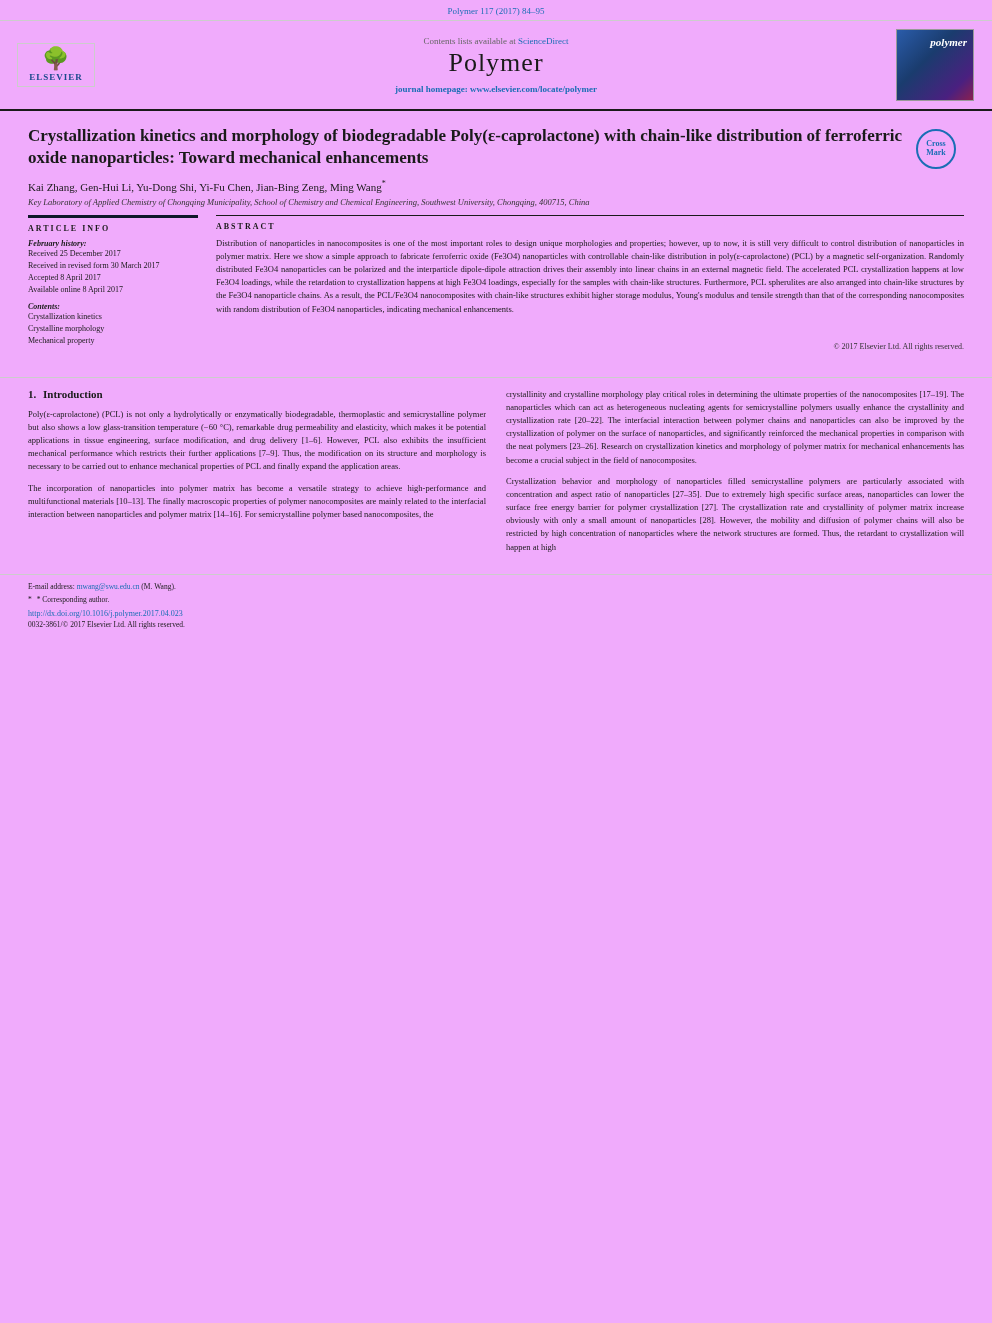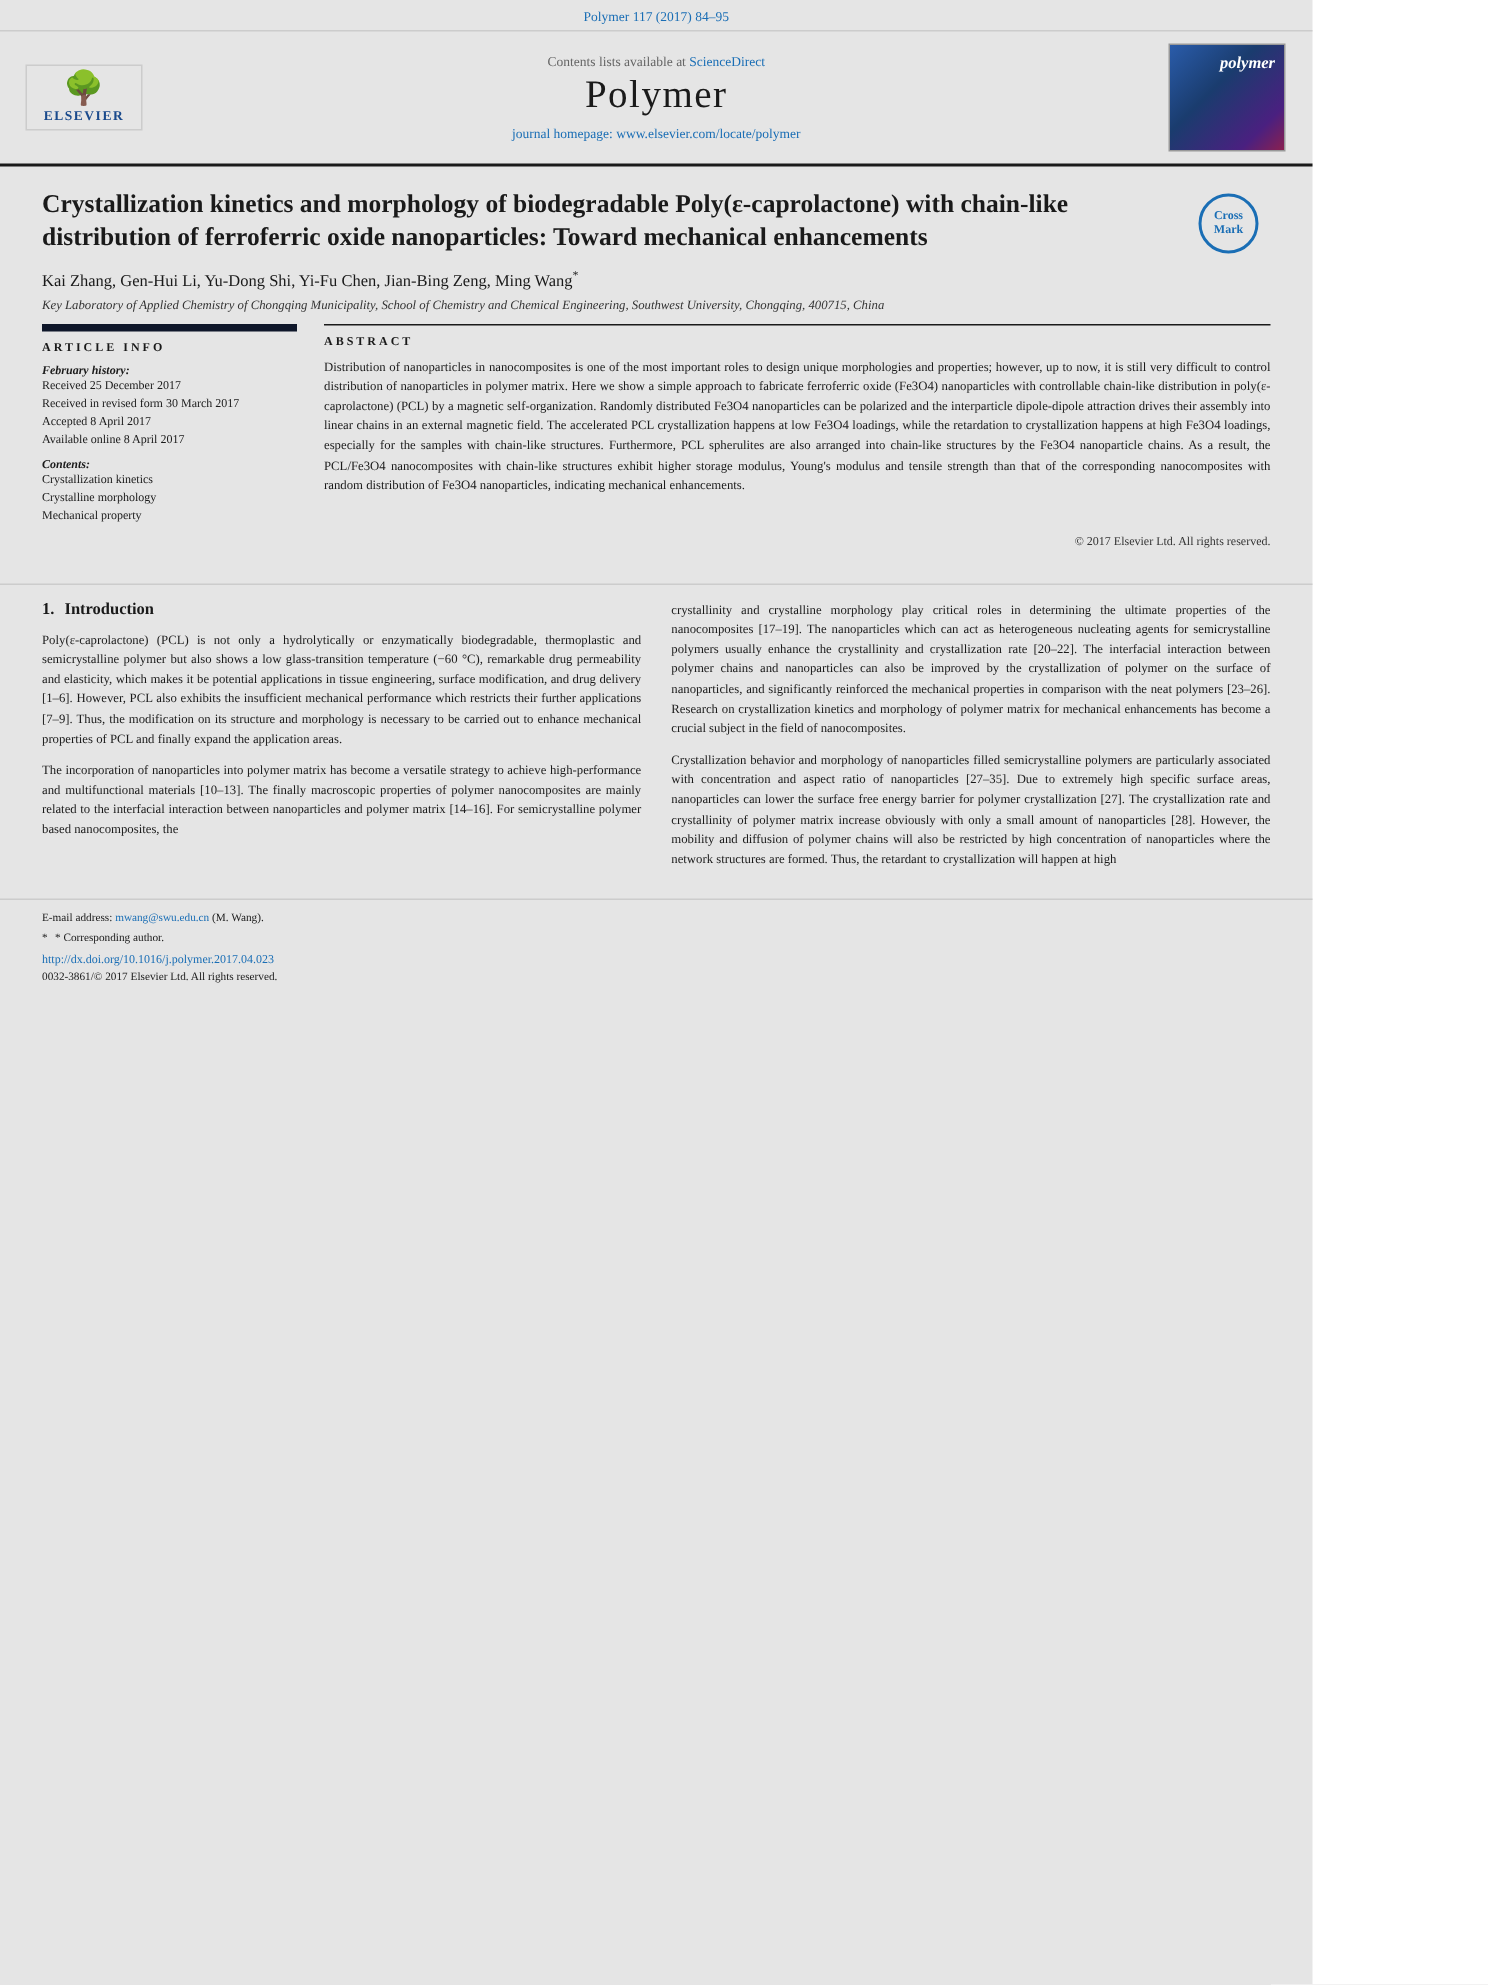--- a/index.html
+++ b/index.html
@@ -5,23 +5,23 @@
     * { margin: 0; padding: 0; box-sizing: border-box; }
     body {
       background: #fff;
       font-family: 'Times New Roman', Times, serif;
       font-size: 10px;
       color: #000;
       width: 992px;
       min-height: 1323px;
     }
     .page {
-      width: 875px;
+      width: 992px;
       min-height: 1323px;
-      background: #e5e5e5;
+      background: #f0abfc;
       padding: 0;
       position: relative;
     }
 
     
     .top-bar {
       text-align: center;
       padding: 6px 0 4px;
       font-size: 9px;
       color: #1a6eb5;
@@ -75,20 +75,21 @@
       font-size: 26px;
       font-weight: normal;
       font-family: 'Times New Roman', serif;
       color: #1a1a1a;
       letter-spacing: 1px;
     }
     .journal-center .homepage-line {
       font-size: 9px;
       margin-top: 6px;
       color: #666;
+      font-weight: bold;
     }
     .journal-center .homepage-line span {
       color: #1a6eb5;
     }
     .journal-right {
       width: 80px;
       flex-shrink: 0;
     }
     .journal-right .polymer-cover {
       width: 78px;
@@ -179,21 +180,21 @@
     .col-left {
       width: 170px;
       flex-shrink: 0;
     }
     .col-right {
       flex: 1;
     }
 
     
     .article-info {
-      border-top: 5px solid #0f172a;
+      border-top: 3px solid #0f172a;
       padding-top: 6px;
     }
     .section-heading {
       font-size: 8px;
       font-weight: bold;
       letter-spacing: 2px;
       text-transform: uppercase;
       margin-bottom: 6px;
       color: #1a1a1a;
     }

